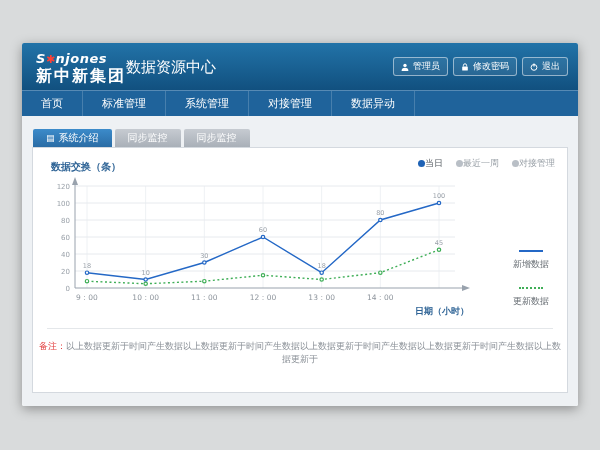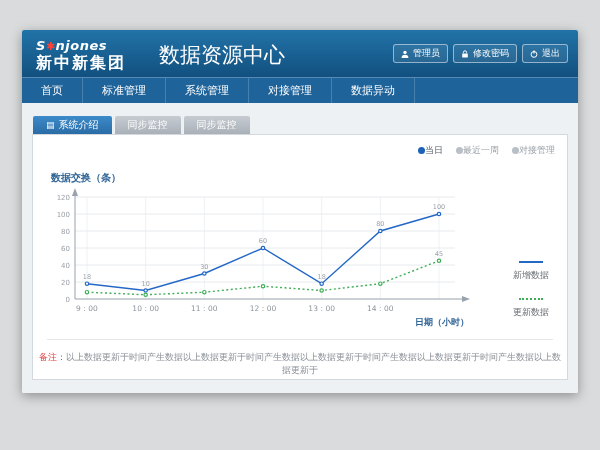--- a/index.html
+++ b/index.html
@@ -3,33 +3,33 @@
 <meta charset="utf-8">
 <style>
   * { margin:0; padding:0; box-sizing:border-box; }
   html,body { width:600px; height:450px; overflow:hidden; }
   body {
     background:#d9dbdc;
     font-family:"DejaVu Sans","Liberation Sans",sans-serif;
     position:relative;
   }
   .window {
-    position:absolute; left:22px; top:30px; width:556px; height:363px;
+    position:absolute; left:22px; top:43px; width:556px; height:363px;
     background:#fff; box-shadow:0 3px 12px rgba(0,0,0,.35); border-radius:2px; overflow:hidden;
   }
   
   .header {
     height:47px; background:linear-gradient(#2273a8,#11507f);
     display:flex; align-items:center; position:relative; padding-left:14px;
   }
   .logo { line-height:1.1; }
   .logo-brand { color:#fff; font-weight:bold; font-size:13px; font-style:italic; letter-spacing:.5px; }
   .logo-mark { color:#ff4136; font-style:normal; font-size:11px; }
   .logo-company { color:#fff; font-weight:bold; font-size:16px; letter-spacing:2px; }
-  .header-title { color:#fff; font-size:21px; margin-left:33px; margin-top:2px; }
+  .header-title { color:#fff; font-size:15px; margin-left:0; margin-top:2px; }
   .header-actions { position:absolute; right:10px; top:14px; display:flex; gap:5px;border-radius:7px; }
   .hbtn {
     display:flex; align-items:center; gap:4px;
     border:1px solid rgba(255,255,255,.5); background:rgba(255,255,255,.08);
     color:#fff; font-size:9px; padding:2px 7px; border-radius:3px; cursor:pointer;
   }
   .hbtn svg { display:block; }
   
   .nav {
     height:26px; background:#1f639b; border-top:1px solid rgba(255,255,255,.25);
@@ -55,21 +55,21 @@
   .panel {
     background:#fff; border:1px solid #d4d9df; height:246px; position:relative;
   }
   .period-legend {
     position:absolute; top:9px; right:12px; display:flex; gap:13px;
     font-size:9px; color:#9aa1a8; align-items:center;
   }
   .pl-item { display:flex; align-items:center; gap:0; cursor:pointer; }
   .pl-item.active { color:#555b61; }
   .pl-dot { width:7px; height:7px; border-radius:50%; display:inline-block; }
-  .ylabel { margin:36px 0 0 18px; font-size:10px; font-weight:bold; color:#2f6496; }
+  .ylabel { margin:12px 0 0 18px; font-size:10px; font-weight:bold; color:#2f6496; }
   .chart-row { display:flex; }
   .chart-row svg { margin-left:6px; }
   .series-legend { margin-top:76px; margin-left:4px; font-size:9px; color:#666c72; }
   .sl-item { display:flex; align-items:center; gap:6px; margin-bottom:16px; cursor:pointer;flex-direction:column; }
   .sl-line { width:24px; height:0; border-top:2px solid #999; }
   .sl-line.dotted { border-top-style:dotted; }
   .divider { border-top:1px solid #e4e7ea; margin:4px 14px 0 14px; }
   .note { text-align:center; font-size:9px; color:#8a9097; margin-top:11px; padding:0 4px; }
   .note-label { color:#e23c3c; }
 </style>

